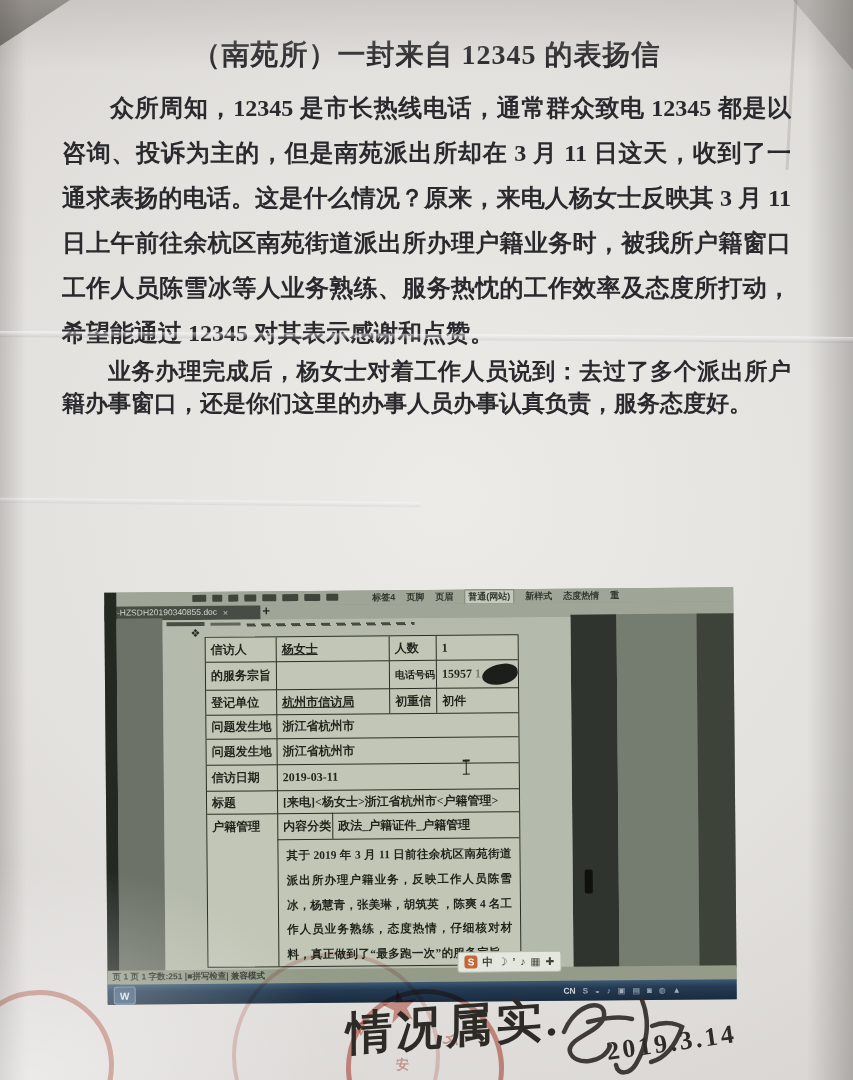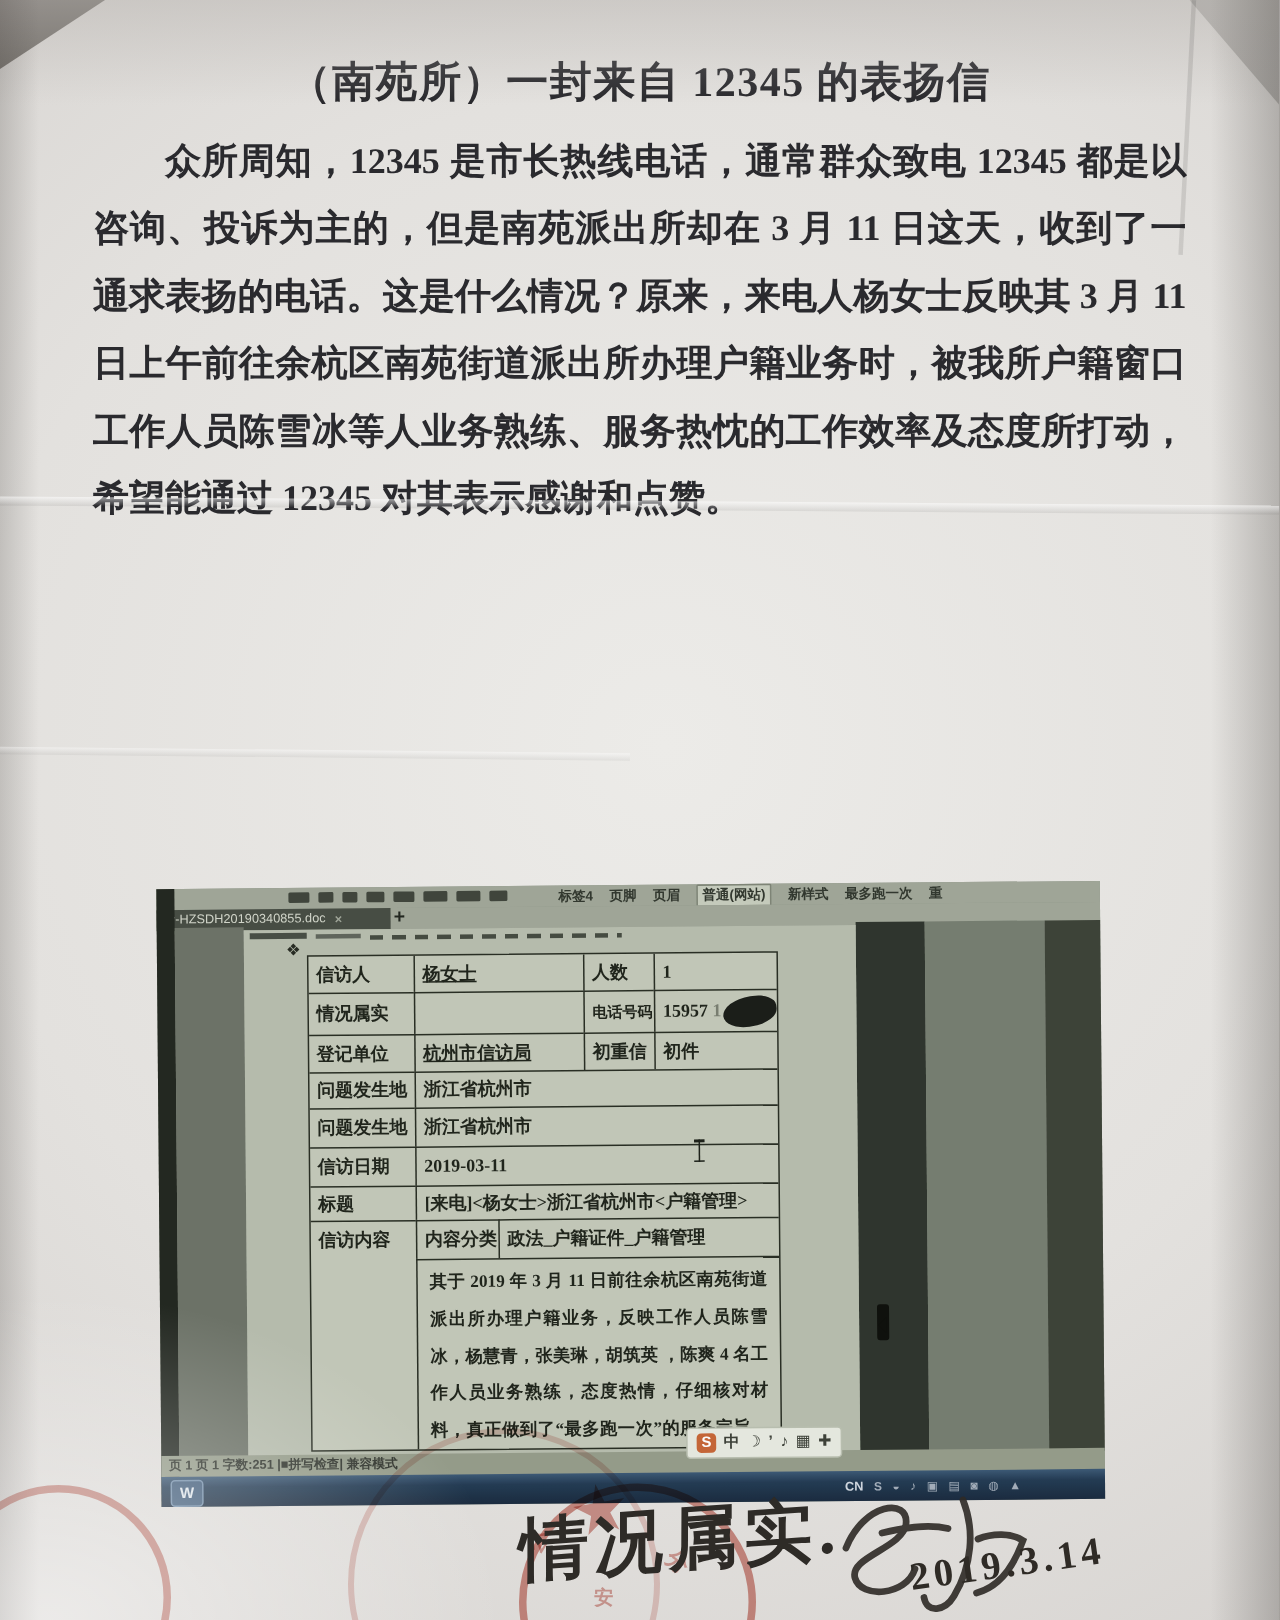--- a/index.html
+++ b/index.html
@@ -117,41 +117,42 @@
   .sig{position:absolute;left:548px;top:992px;z-index:30;}
 </style>
 </head>
 <body>
 
 <div id="photo">
 
   <div class="title">（南苑所）一封来自 12345 的表扬信</div>
   <div class="body">
     <p class="p1">众所周知，12345 是市长热线电话，通常群众致电 12345 都是以咨询、投诉为主的，但是南苑派出所却在 3 月 11 日这天，收到了一通求表扬的电话。这是什么情况？原来，来电人杨女士反映其 3 月 11 日上午前往余杭区南苑街道派出所办理户籍业务时，被我所户籍窗口工作人员陈雪冰等人业务熟练、服务热忱的工作效率及态度所打动，希望能通过 12345 对其表示感谢和点赞。</p>
+    <p class="p3">业务办理完成后，杨女士对着工作人员说到：去过了多个派出所户籍办事窗口，还是你们这里的办事人员办事认真负责，服务态度好。</p>
   </div>
 
   <div class="ss">
     <div class="strip ss-toolbar">
       <div class="blur-icons">
         <i style="width:14px"></i>
           <i style="width:10px"></i>
           <i style="width:10px"></i>
           <i style="width:12px"></i>
         <i style="width:14px"></i>
           <i style="width:16px"></i>
           <i style="width:16px"></i>
           <i style="width:12px"></i>
       </div>
       <div class="tlabels">
         <span>标签4</span>
         <span>页脚</span>
         <span>页眉</span>
         <span class="chip">普通(网站)</span>
         <span>新样式</span>
-        <span>最多跑一次</span>
+        <span>态度热情</span>
         <span>重</span>
       </div>
     </div>
     <div class="strip ss-tabrow">
       <div class="tab">
         <span>士-HZSDH20190340855.doc</span>
         <span class="x">×</span>
       </div>
       <span class="tab-add">+</span>
     </div>
@@ -169,21 +170,21 @@
       <span class="handle" style="position:absolute">❖</span>
 
       <div class="form">
         <div class="frow h24">
           <div class="fcell c1">信访人</div>
           <div class="fcell c2">杨女士</div>
           <div class="fcell c3">人数</div>
           <div class="fcell cf">1</div>
         </div>
         <div class="frow h28">
-          <div class="fcell c1">情况属实</div>
+          <div class="fcell c1">的服务宗旨</div>
           <div class="fcell c2"></div>
           <div class="fcell c3" style="font-size:10px">电话号码</div>
           <div class="fcell cf">
             <span>15957</span>
               <span class="faint1">1</span>
             <span class="blob"></span>
           </div>
         </div>
         <div class="frow h25">
           <div class="fcell c1">登记单位</div>
@@ -201,21 +202,21 @@
         </div>
         <div class="frow h26">
           <div class="fcell c1">信访日期</div>
           <div class="fcell cf">2019-03-11</div>
         </div>
         <div class="frow h23">
           <div class="fcell c1">标题</div>
           <div class="fcell cf">[来电]&lt;杨女士&gt;浙江省杭州市&lt;户籍管理&gt;</div>
         </div>
         <div class="frow h26">
-          <div class="fcell c1">信访内容</div>
+          <div class="fcell c1">户籍管理</div>
           <div class="fcell c2b">内容分类</div>
           <div class="fcell cf">政法_户籍证件_户籍管理</div>
         </div>
         <div class="frow">
           <div class="fcell c1 no-top" style="height:127px"></div>
           <div class="fcell cf content-cell">其于 2019 年 3 月 11 日前往余杭区南苑街道派出所办理户籍业务，反映工作人员陈雪冰，杨慧青，张美琳，胡筑英 ，陈爽 4 名工作人员业务熟练，态度热情，仔细核对材料，真正做到了“最多跑一次”的服务宗旨，特来电表示感谢。</div>
         </div>
         <div class="caret">
             <i></i>
           </div>

